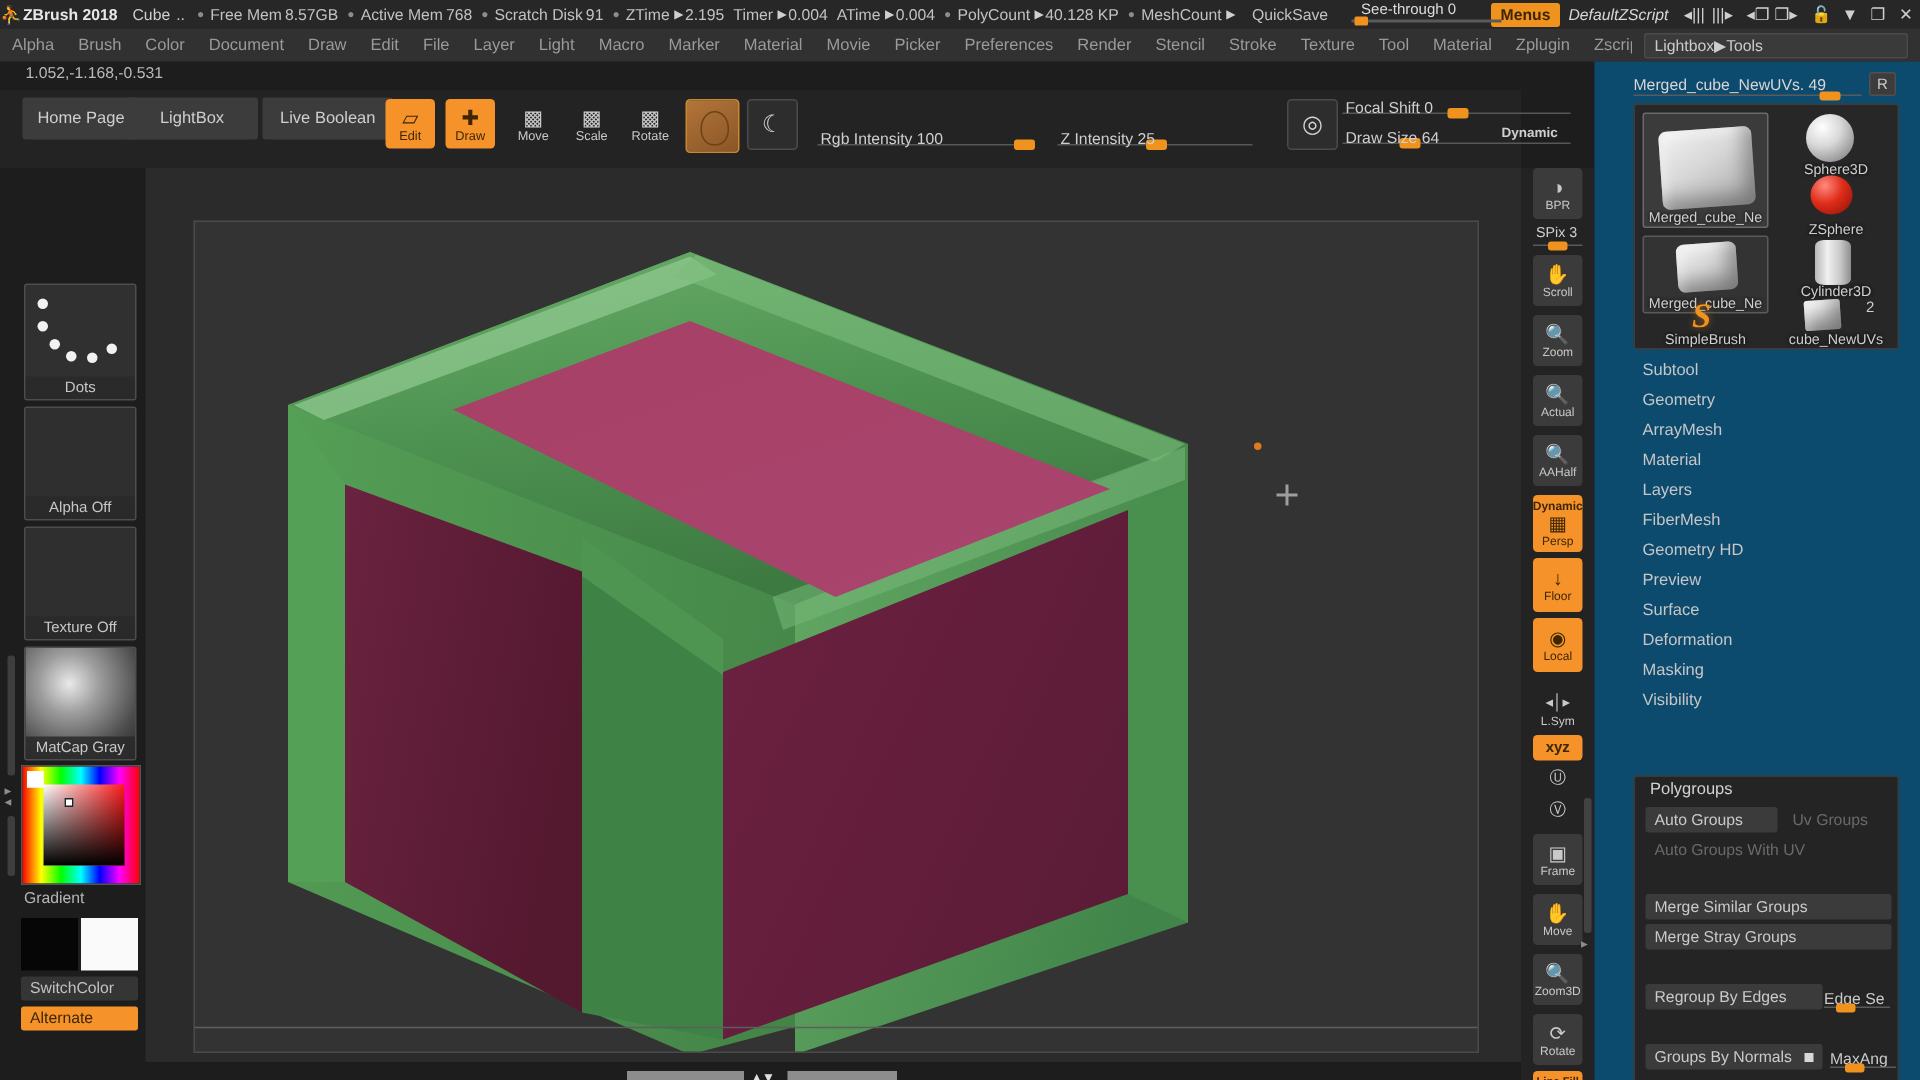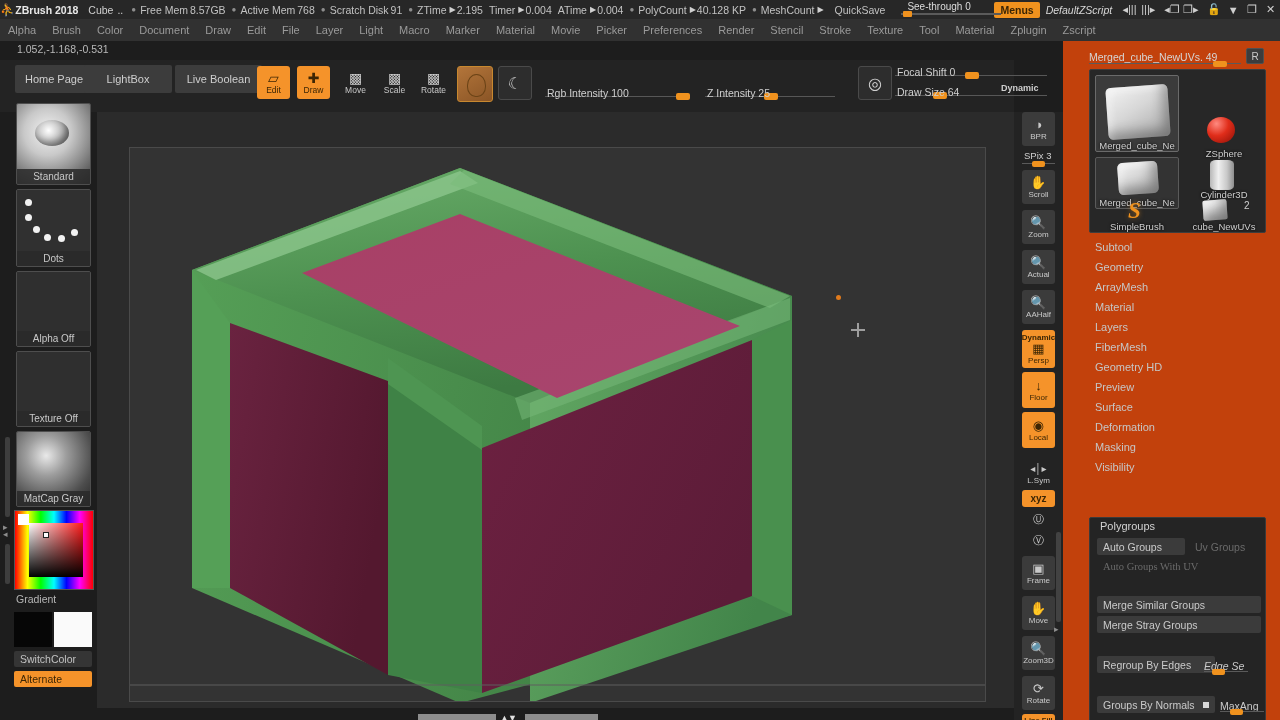--- a/index.html
+++ b/index.html
@@ -276,21 +276,21 @@
   .rail-btn.on .g, .rail-btn.on .c { color:#3d2604; }
   .rail-slider-lbl { position:absolute; left:10px; font-size:9.5px; color:#cfcfcf; }
   .rail-slider-track { position:absolute; left:8px; width:33px; height:1px; background:#5a5a5a; }
   .rail-slider-knob { position:absolute; width:13px; height:6px; background:#f0921e; border-radius:2px; }
   .rail-scroll { position:absolute; left:42px; top:420px; width:5px; height:90px; background:#424242; border-radius:2px;}
   .rail-arrows { position:absolute; left:40px; top:512px; font-size:9px; color:#8e8e8e; }
 
   
   .rpanel {
     position: absolute; left: 1063px; top: 41px; width: 217px; height: 679px;
-    background: #c2410c;
+    background: #0c4a6e;
   }
   .tool-name-slider {
     position:absolute; left:26px; top:7px; width:152px; height:17px;
     font-size:10.5px; color:#d6d6d6; display:flex; align-items:center;
   }
   .tns-track { position:absolute; left:0; bottom:1px; width:152px; height:1px; background:#5a5a5a; }
   .tns-knob { position:absolute; left:124px; bottom:-2px; width:14px; height:6px; background:#f0921e; border-radius:2px; }
   .r-btn {
     position:absolute; left:183px; top:7px; width:18px; height:16px;
     background:#3c3c3c; border:1px solid #505050; border-radius:2px;
@@ -448,20 +448,23 @@
     <span class="menu-item">Preferences</span>
     <span class="menu-item">Render</span>
     <span class="menu-item">Stencil</span>
     <span class="menu-item">Stroke</span>
     <span class="menu-item">Texture</span>
     <span class="menu-item">Tool</span>
     <span class="menu-item">Material</span>
     <span class="menu-item">Zplugin</span>
     <span class="menu-item">Zscript</span>
 
+    <div class="menubar-right">
+      <div class="lightbox-tools">Lightbox▶Tools</div>
+    </div>
   </div>
 
   <div class="coord">1.052,-1.168,-0.531</div>
 
   <div class="shelf">
 
     <div class="shelf-btn" style="left:15px; width:78px;">Home Page</div>
     <div class="shelf-btn" style="left:84px; width:88px;">LightBox</div>
     <div class="shelf-btn" style="left:175px; width:87px;text-align:center;">Live Boolean</div>
 
@@ -522,24 +525,20 @@
     </div>
     <div class="dynamic-tag" style="left:1001px; top:23px;">Dynamic</div>
   </div>
 
   <div class="lefttray">
 
     <div class="left-scroll"></div>
     <div class="left-arrows">▸<br>◂</div>
     <div class="left-scroll2"></div>
 
-    <div class="tile" style="top:-9px; height:82px;">
-      <div class="tile-thumb th-standard"></div>
-      <div class="tile-label">Standard</div>
-    </div>
 
     <div class="tile" style="top:77px; height:78px;">
       <div class="tile-thumb" style="background:#303030;">
         <span class="dot-pt" style="left:8px; top:9px;"></span>
         <span class="dot-pt" style="left:8px; top:24px;"></span>
         <span class="dot-pt" style="left:16px; top:36px;"></span>
         <span class="dot-pt" style="left:27px; top:44px;"></span>
         <span class="dot-pt" style="left:41px; top:45px;"></span>
         <span class="dot-pt" style="left:54px; top:39px;"></span>
       </div>
@@ -736,20 +735,24 @@
     </div>
     <div class="r-btn">R</div>
 
     <div class="tool-grid">
 
       <div class="big-tool">
         <span class="cube-icon" style="left:11px; top:10px; width:62px; height:52px;"></span>
         <span class="tool-cap">Merged_cube_Ne</span>
       </div>
 
+      <div class="tool-cell" style="left:92px; top:5px; height:44px;">
+        <span class="sphere-icon" style="left:22px; top:1px; width:32px; height:32px;"></span>
+        <span class="tool-cap">Sphere3D</span>
+      </div>
 
       <div class="tool-cell" style="left:92px; top:47px; height:42px;">
         <span class="zsphere-icon" style="left:25px; top:0px; width:28px; height:26px;"></span>
         <span class="tool-cap">ZSphere</span>
       </div>
 
       <div class="small-tool">
         <span class="cube-icon" style="left:22px; top:4px; width:40px; height:32px;"></span>
         <span class="tool-cap">Merged_cube_Ne</span>
       </div>
@@ -784,27 +787,27 @@
       <div class="menu-row">Deformation</div>
       <div class="menu-row">Masking</div>
       <div class="menu-row">Visibility</div>
     </div>
 
     <div class="pg-panel">
       <div class="pg-title">Polygroups</div>
 
       <div class="pg-btn" style="left:7px; top:20px; width:88px;">Auto Groups</div>
       <div class="pg-btn ghost" style="left:99px; top:20px; width:72px;">Uv Groups</div>
-      <div class="pg-btn ghost" style="left:7px; top:40px; width:164px;font-family:Liberation Serif, serif;">Auto Groups With UV</div>
+      <div class="pg-btn ghost" style="left:7px; top:40px; width:164px;">Auto Groups With UV</div>
 
       <div class="pg-btn" style="left:7px; top:78px; width:164px;">Merge Similar Groups</div>
       <div class="pg-btn" style="left:7px; top:98px; width:164px;">Merge Stray Groups</div>
 
       <div class="pg-btn" style="left:7px; top:138px; width:118px;">Regroup By Edges</div>
-      <div class="pg-slider" style="left:114px; top:138px; width:44px;font-style:italic;">
+      <div class="pg-slider" style="left:126px; top:138px; width:44px;">
         <span class="lab">Edge Se</span>
         <span class="trk" style="width:44px;"></span>
         <span class="knb" style="left:8px;"></span>
       </div>
 
       <div class="pg-btn" style="left:7px; top:178px; width:118px;">Groups By Normals</div>
       <span class="pg-square" style="left:113px; top:184px;"></span>
       <div class="pg-slider" style="left:130px; top:178px; width:44px;">
         <span class="lab">MaxAng</span>
         <span class="trk" style="width:44px;"></span>

